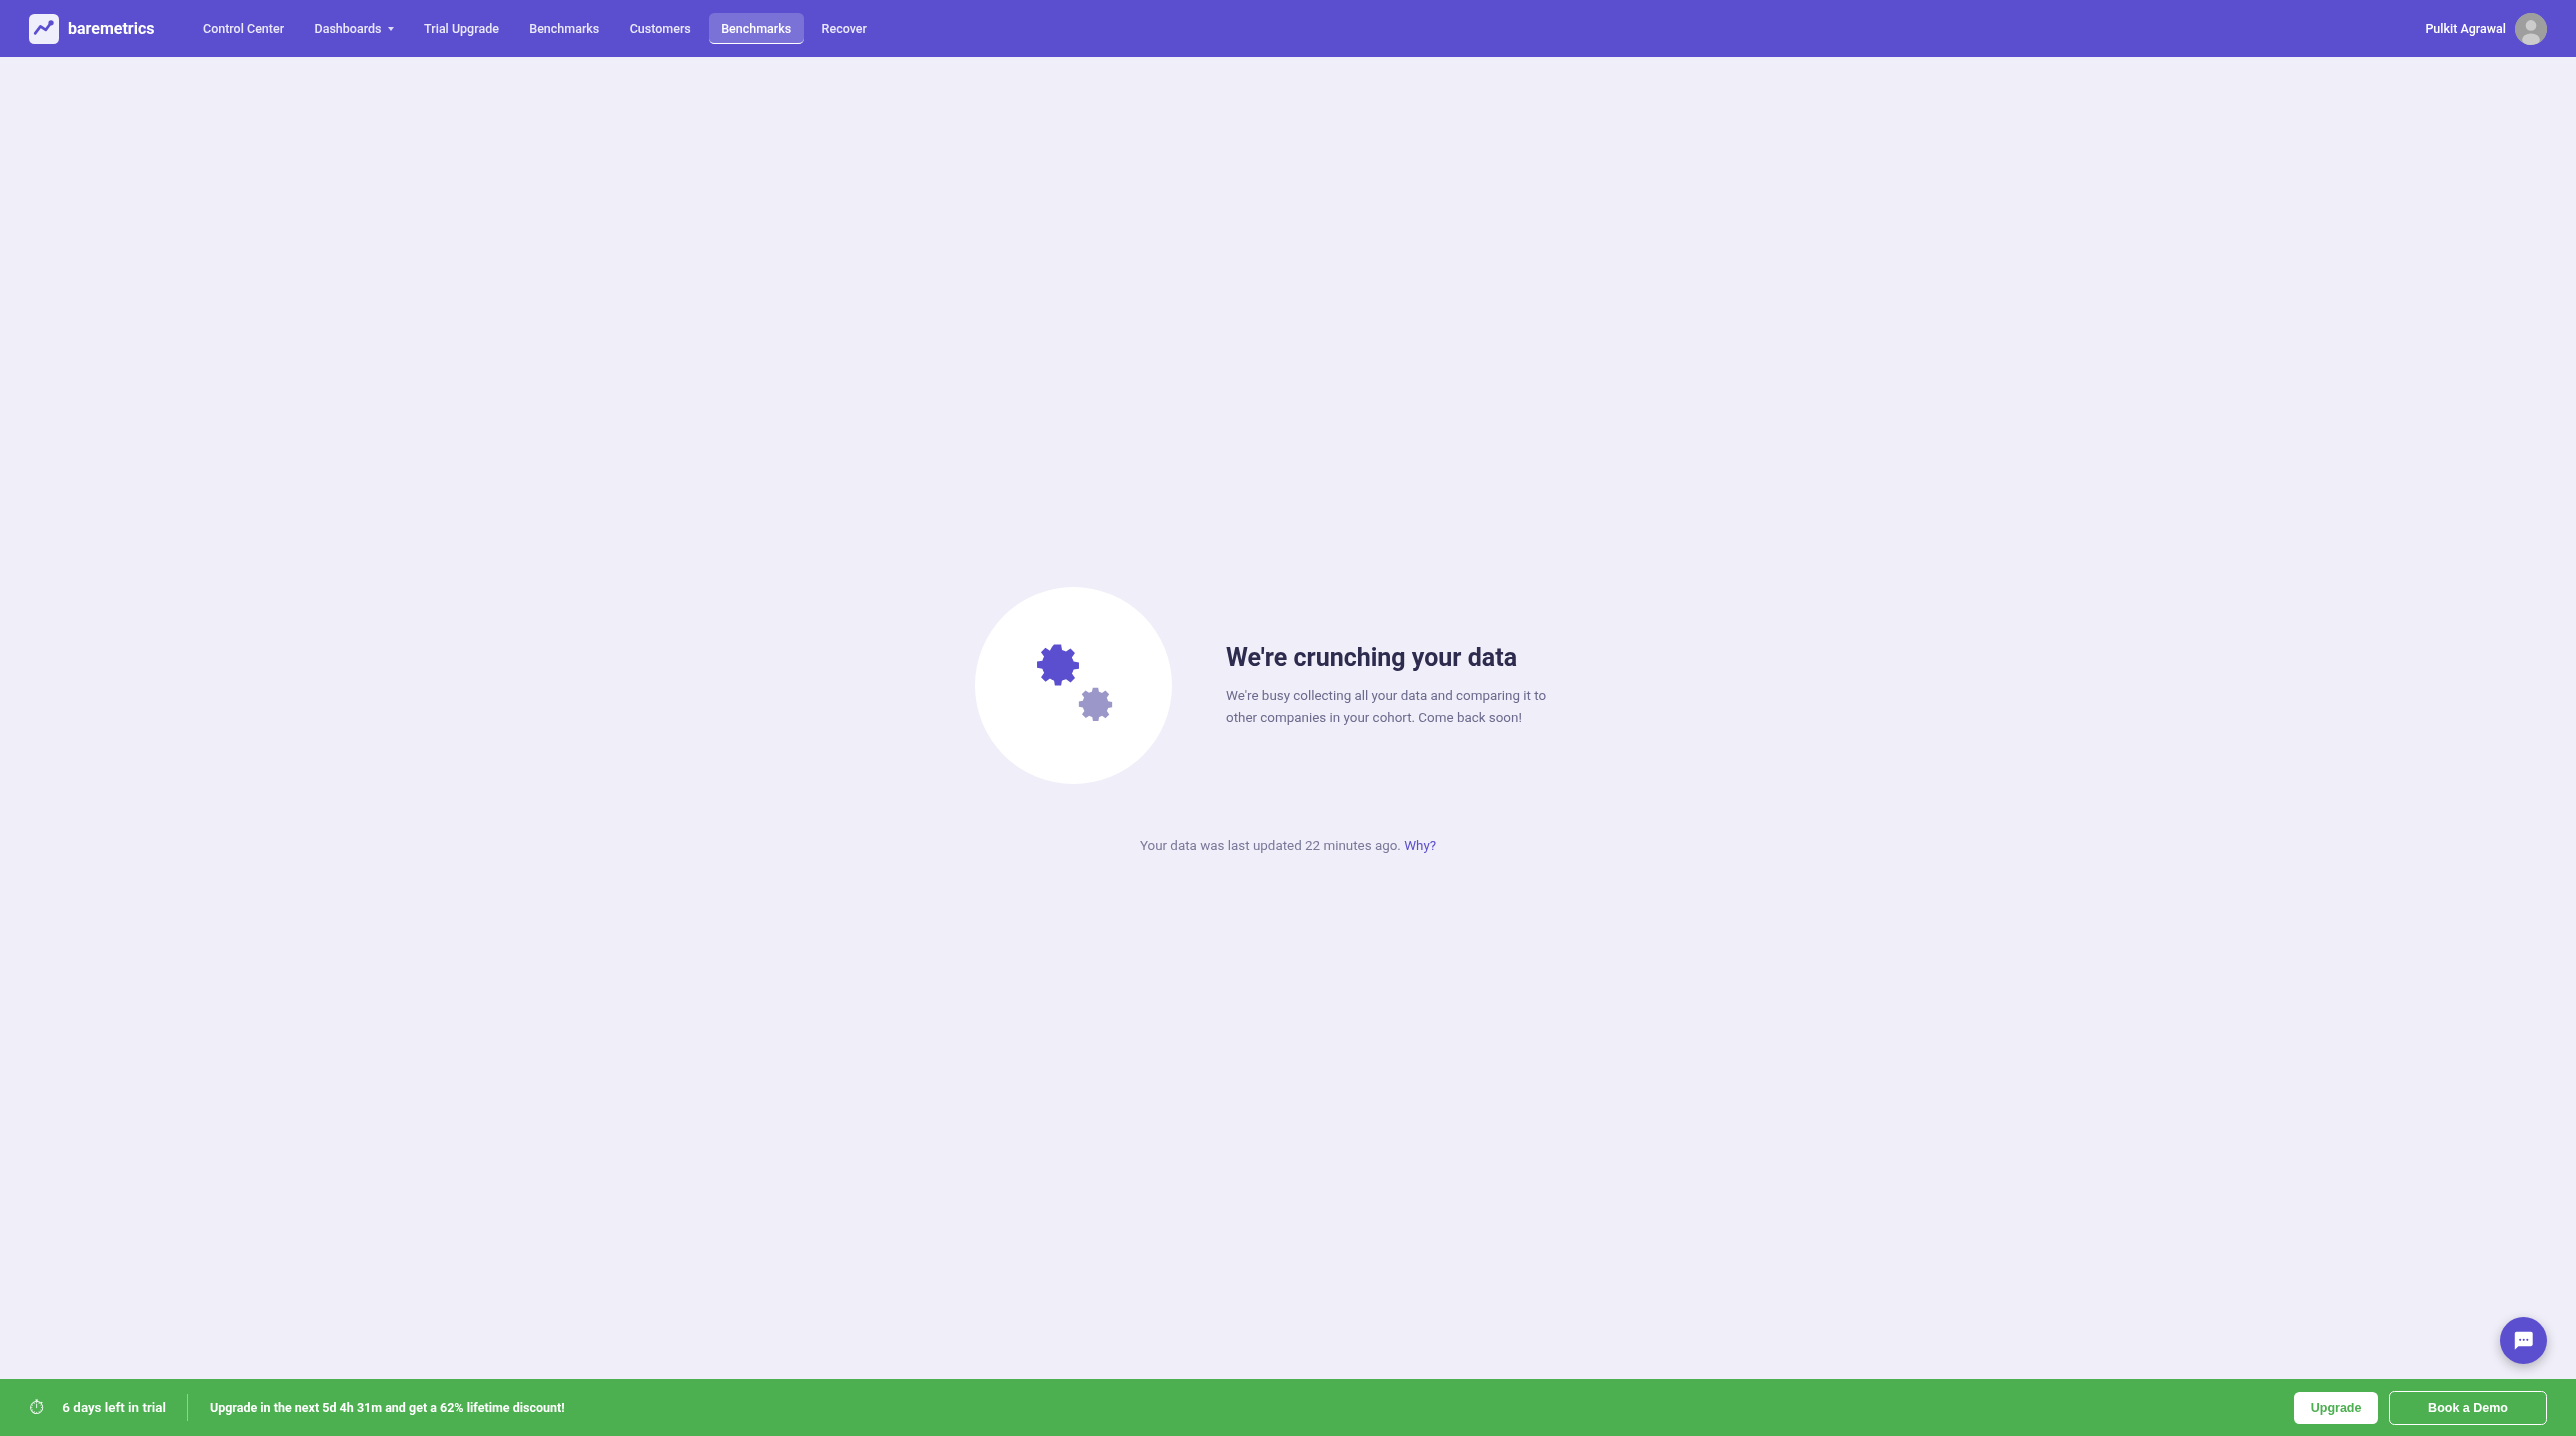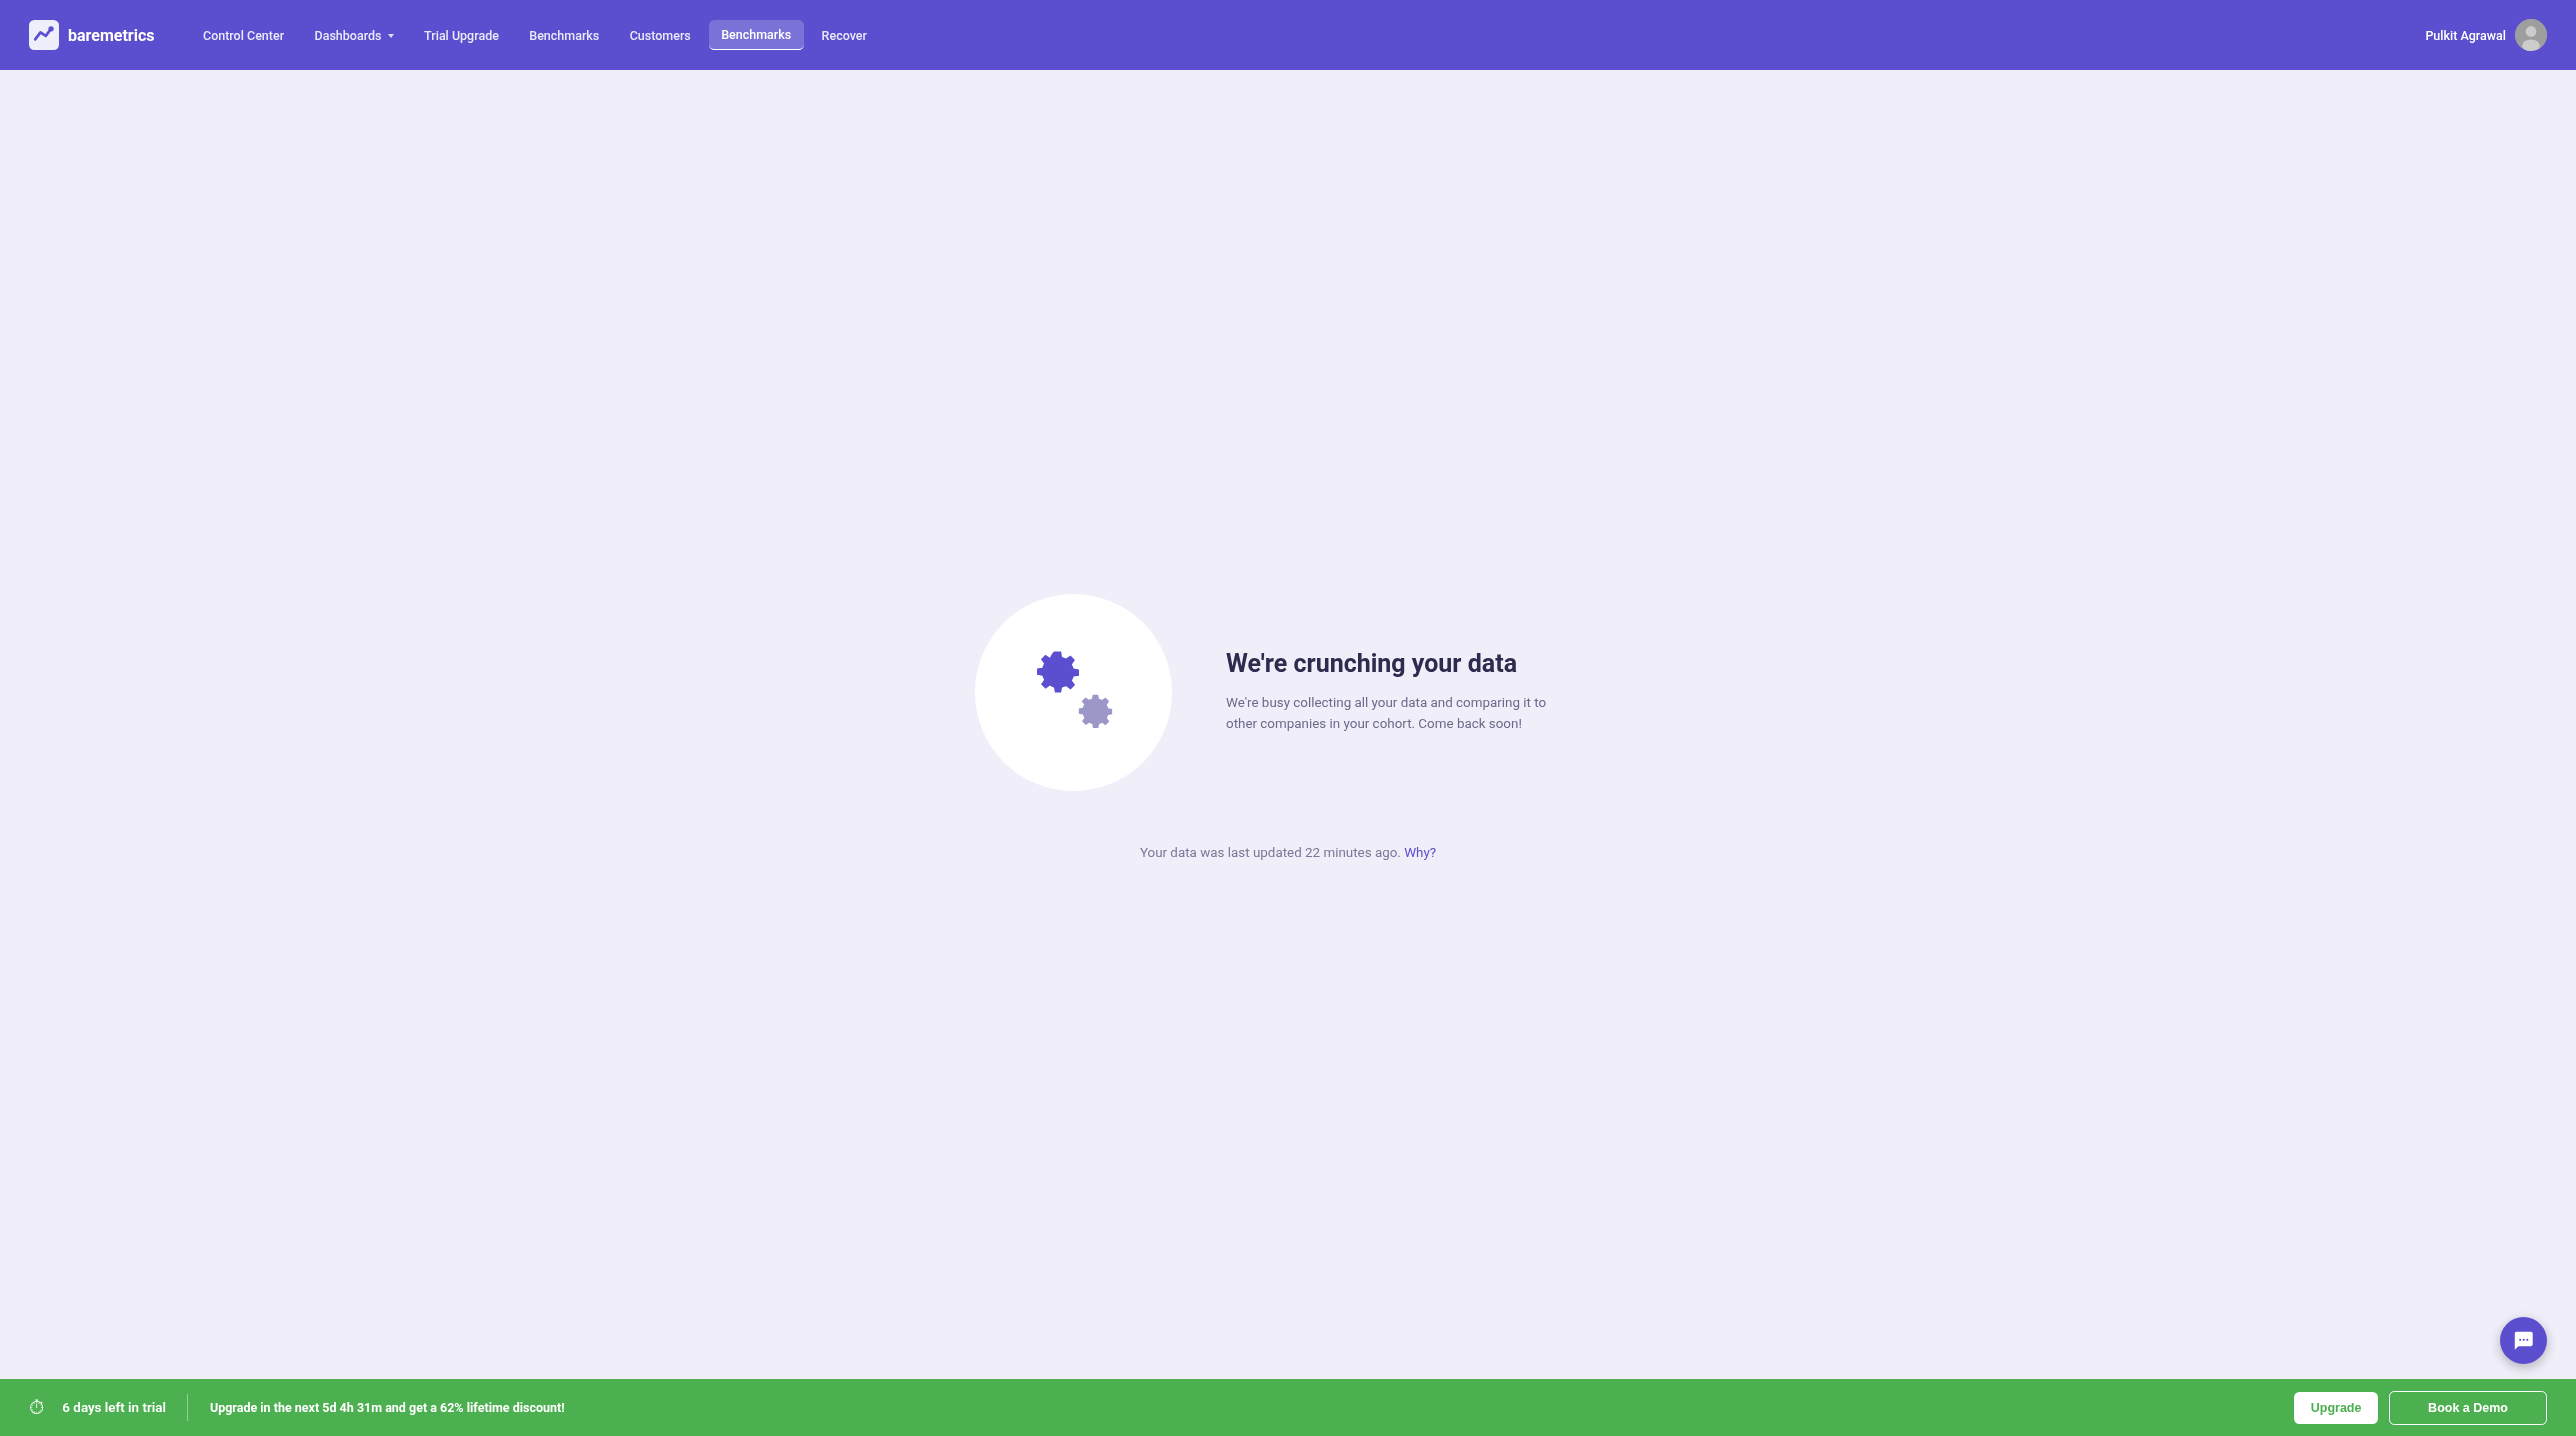--- a/index.html
+++ b/index.html
@@ -11,21 +11,21 @@
       display: flex;
       flex-direction: column;
     }
 
     
     nav {
       background: #5b4fcf;
       display: flex;
       align-items: center;
       padding: 0 29px;
-      height: 70px;
+      height: 57px;
       flex-shrink: 0;
     }
 
     .nav-logo {
       display: flex;
       align-items: center;
       gap: 9px;
       color: #fff;
       font-weight: 700;
       font-size: 16px;
@@ -33,21 +33,21 @@
       margin-right: 36px;
     }
 
     .nav-logo-icon {
       width: 30px;
       height: 30px;
     }
 
     .nav-links {
       display: flex;
-      align-items: flex-end;
+      align-items: center;
       gap: 5.4px;
       flex: 1;
     }
 
     .nav-link {
       color: rgba(255,255,255,0.88);
       font-size: 12.5px;
       font-weight: 500;
       padding: 7.2px 12.5px;
       border-radius: 5.4px;

